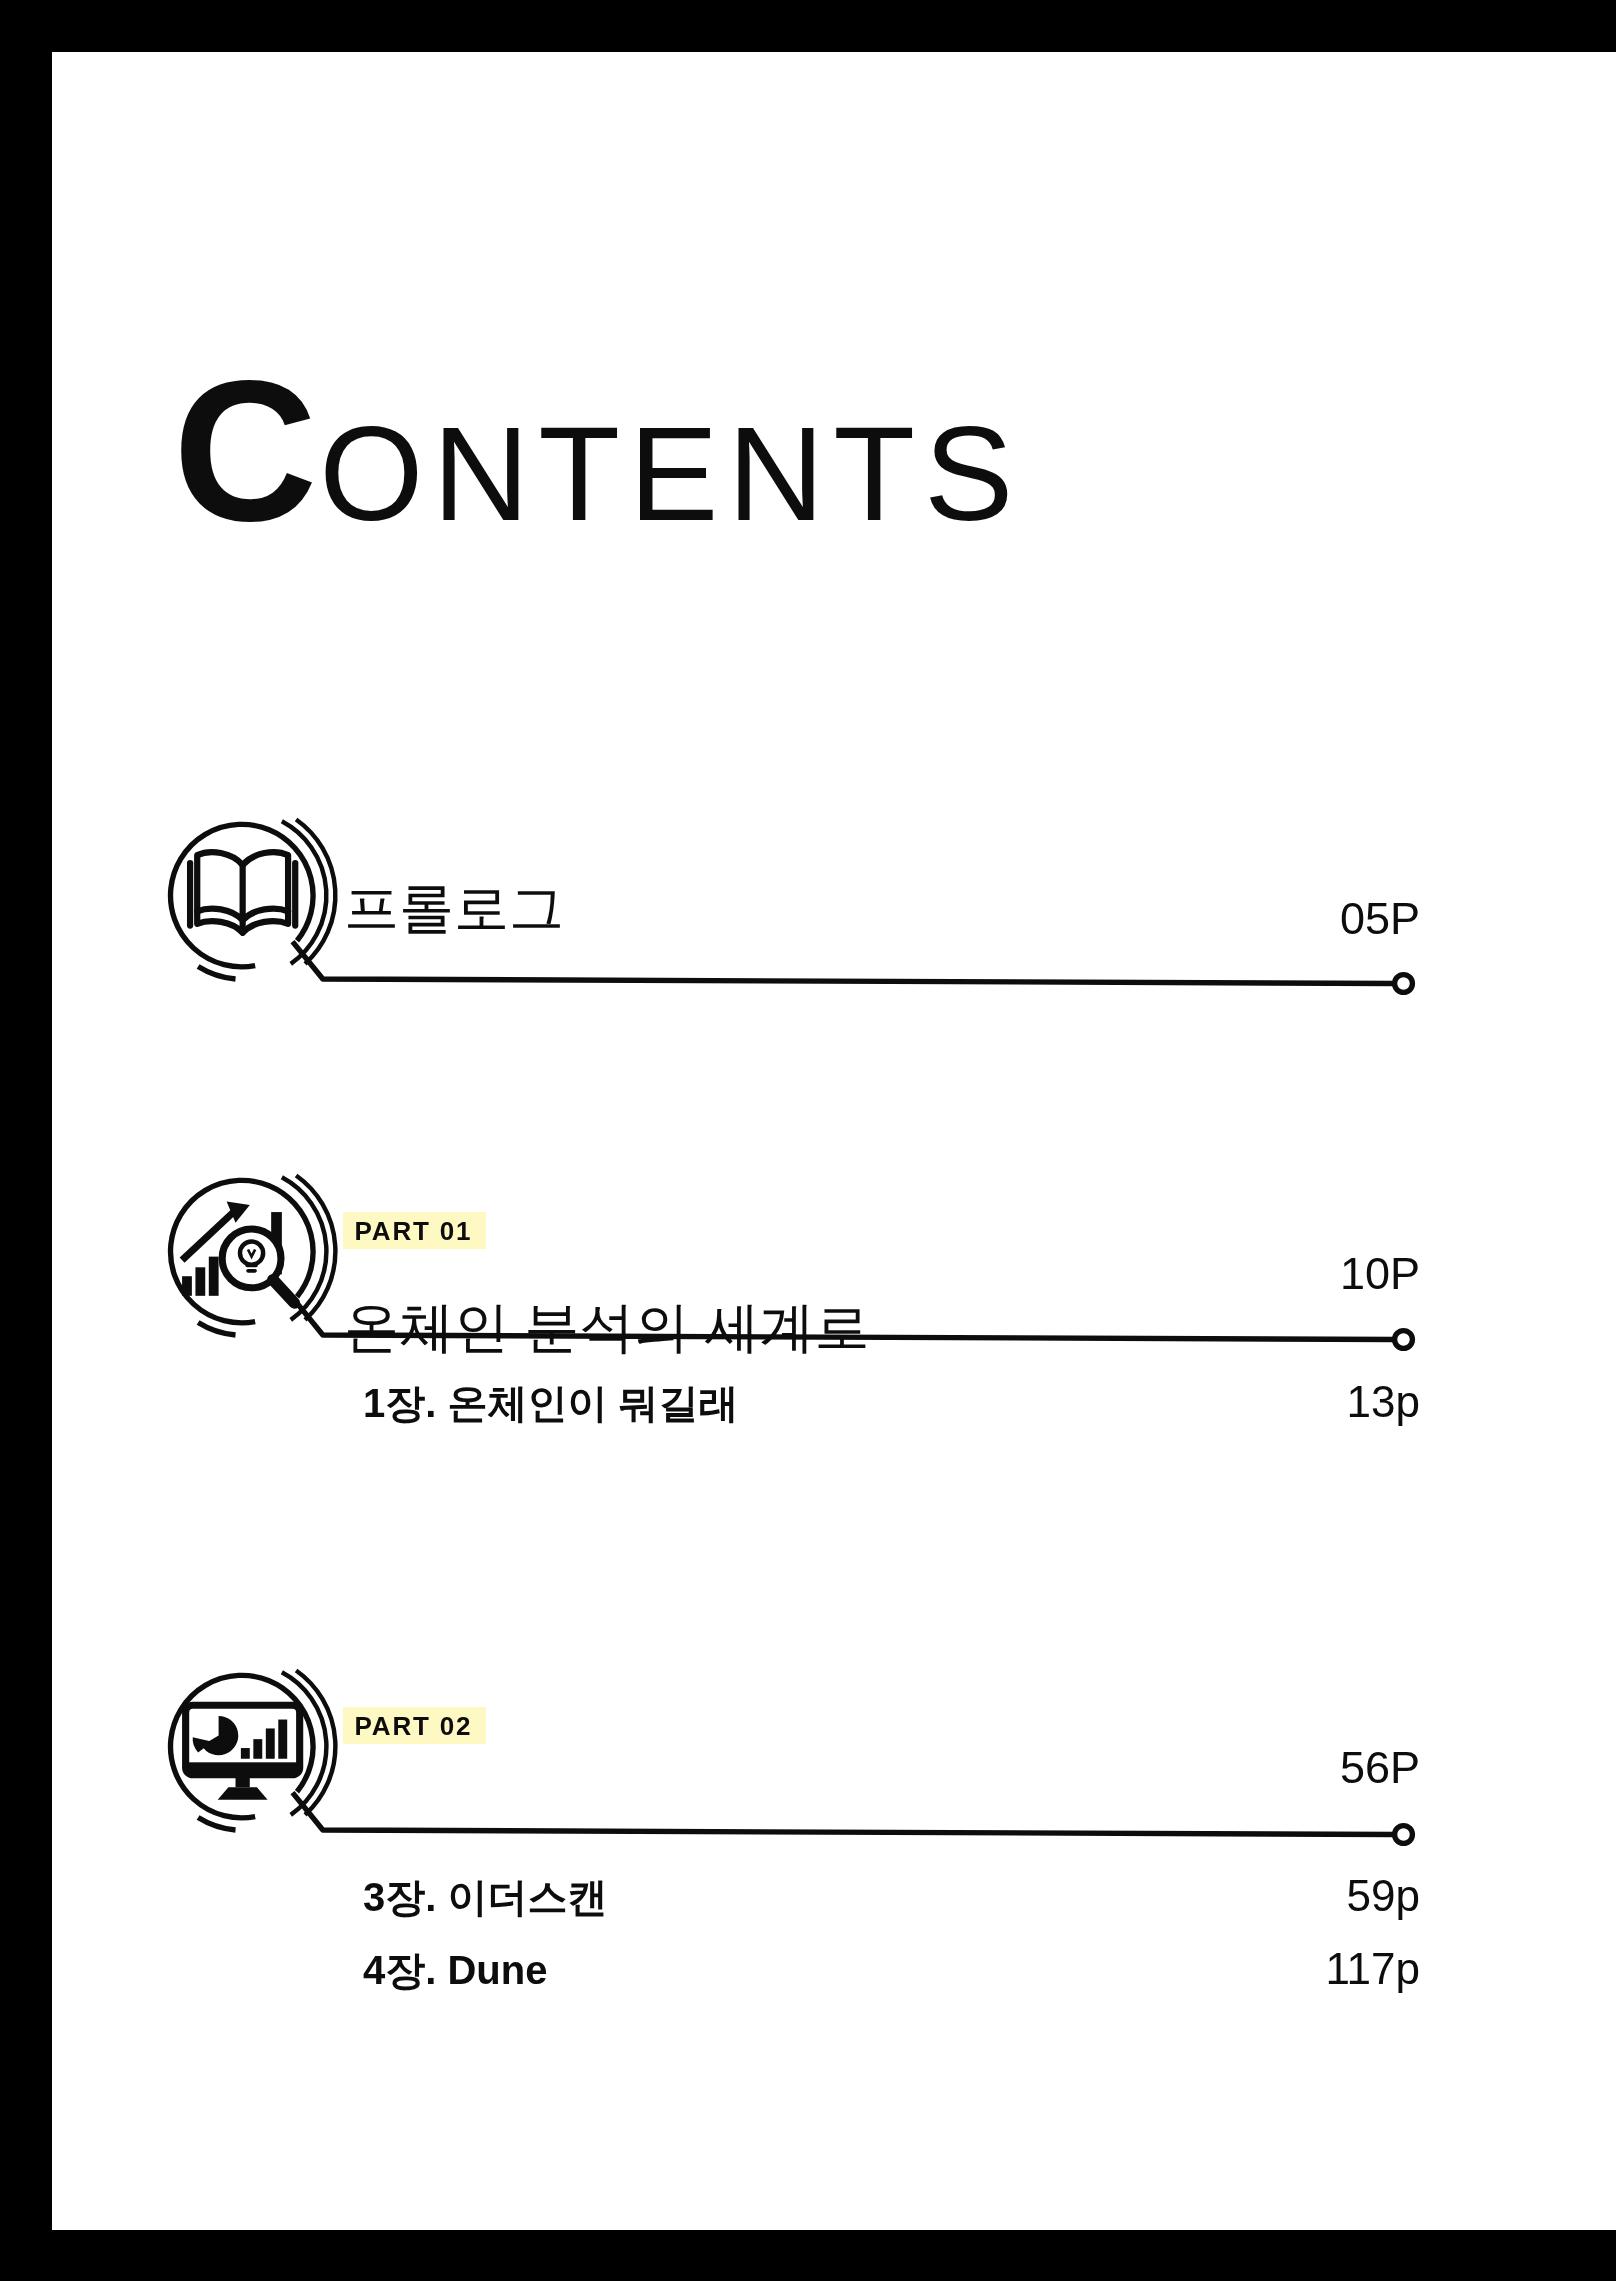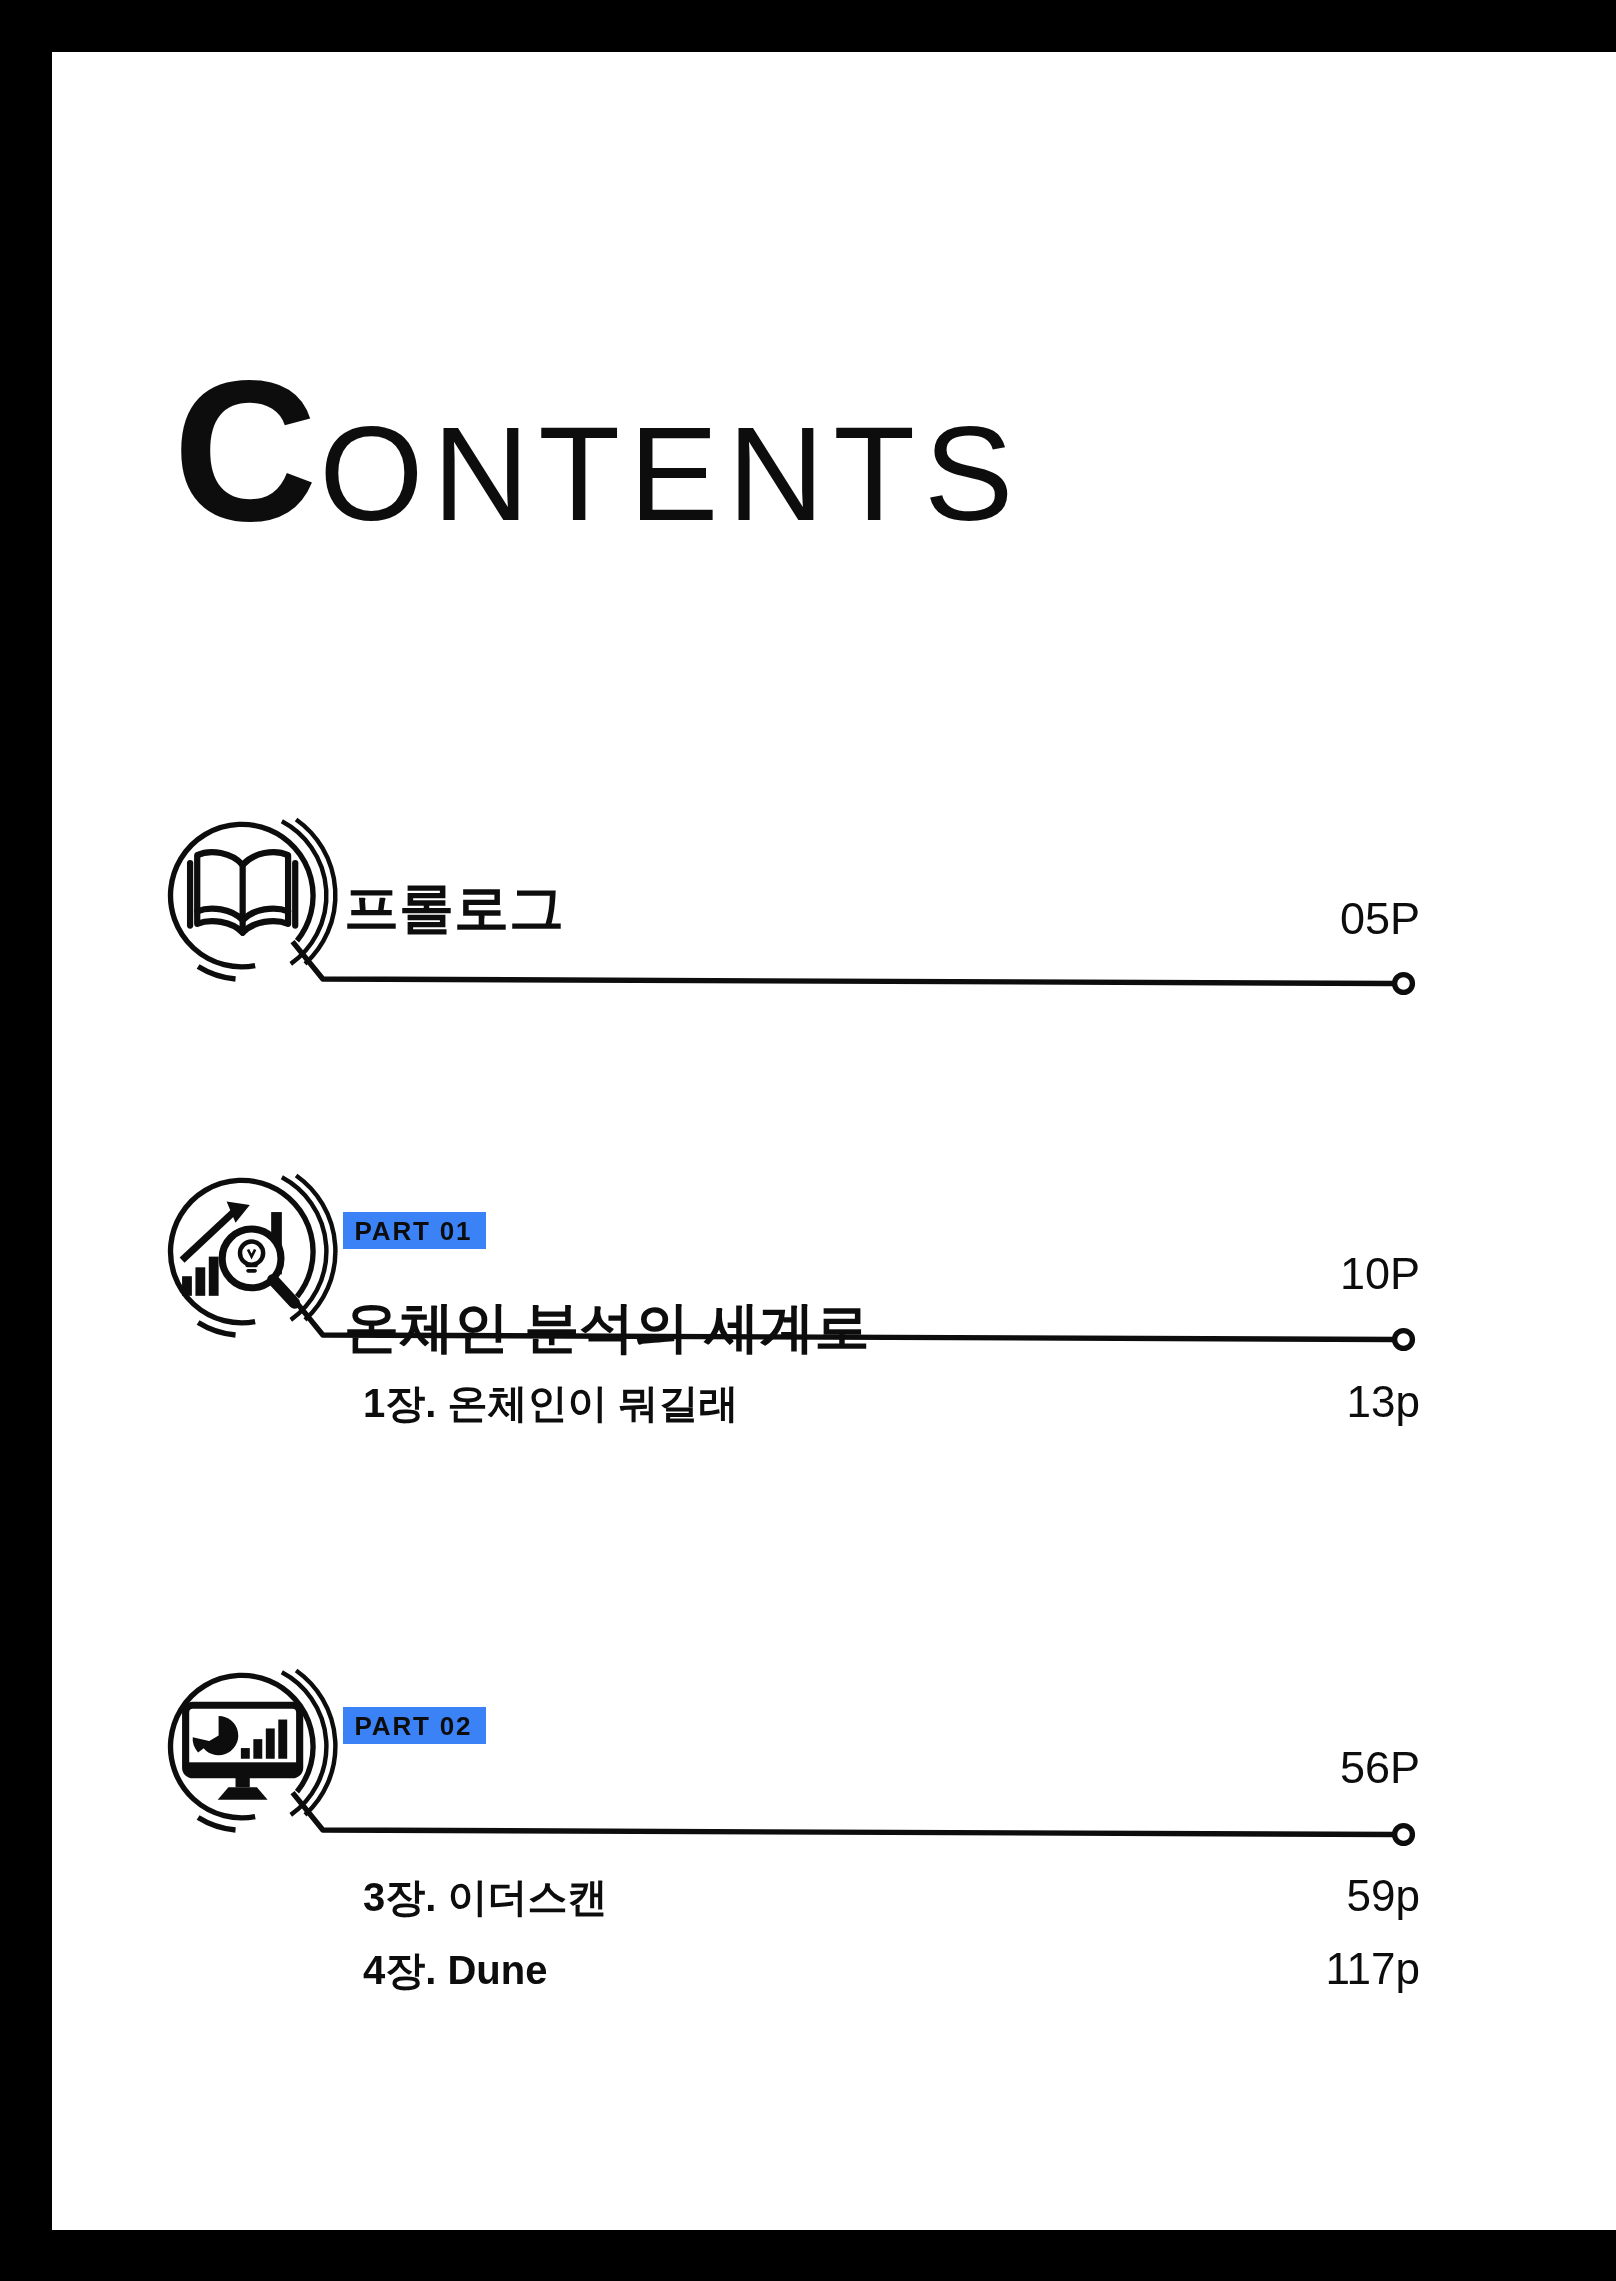--- a/index.html
+++ b/index.html
@@ -45,33 +45,33 @@
     position: absolute;
     left: 0;
     width: 1372px;
     height: 232px;
   }
   .stroke { stroke: #0d0d0d; fill: none; }
   
   .part-label {
     position: absolute;
     left: 291px;
-    background: #3b82f6;
+    background: #fef9c3;
     font-size: 26px;
     font-weight: 700;
     letter-spacing: 1.8px;
     padding: 6.2px 14.3px 5.3px 11.6px;
     line-height: 1;
     white-space: nowrap;
   }
   .section-title {
     position: absolute;
     left: 292px;
     font-size: 55px;
-    font-weight: 700;
+    font-weight: 400;
     line-height: 1;
     white-space: nowrap;
   }
   .page-num {
     position: absolute;
     right: 197px;
     font-size: 45px;
     font-weight: 400;
     line-height: 1;
   }

